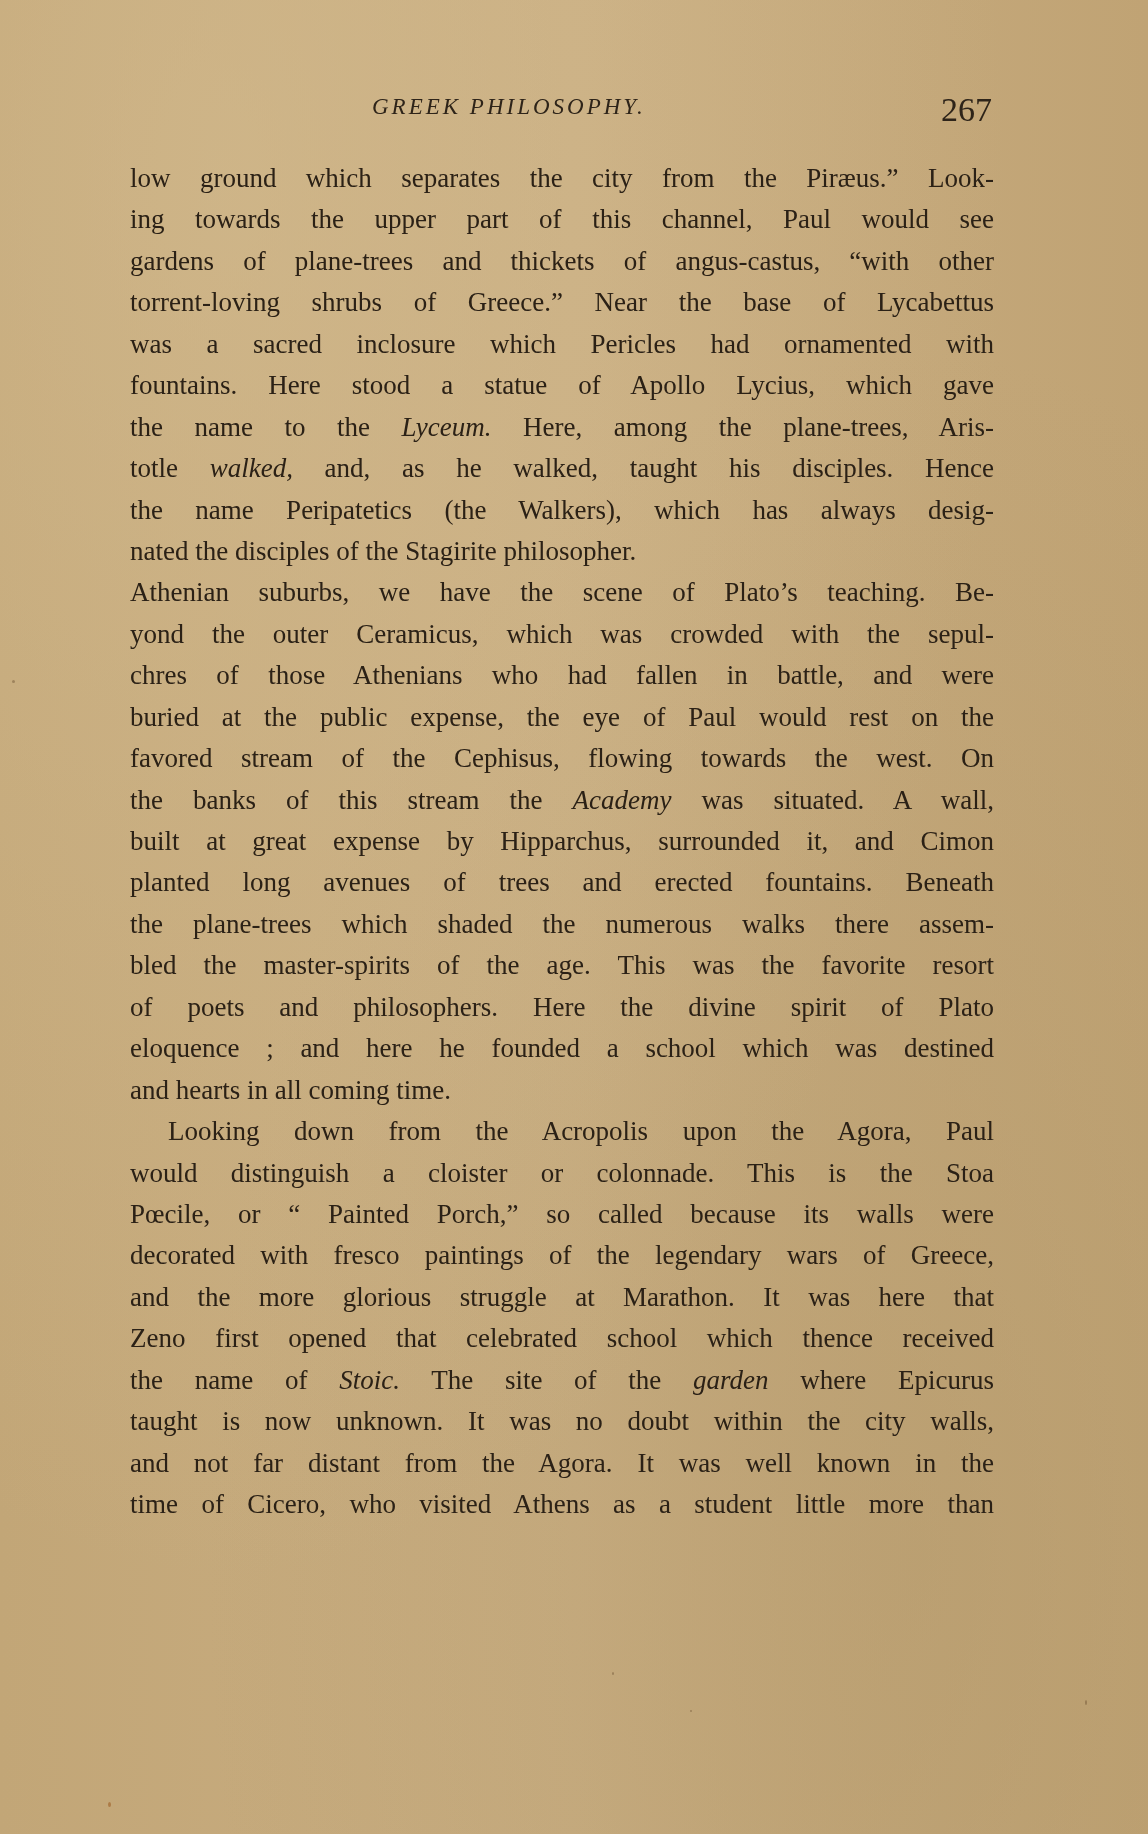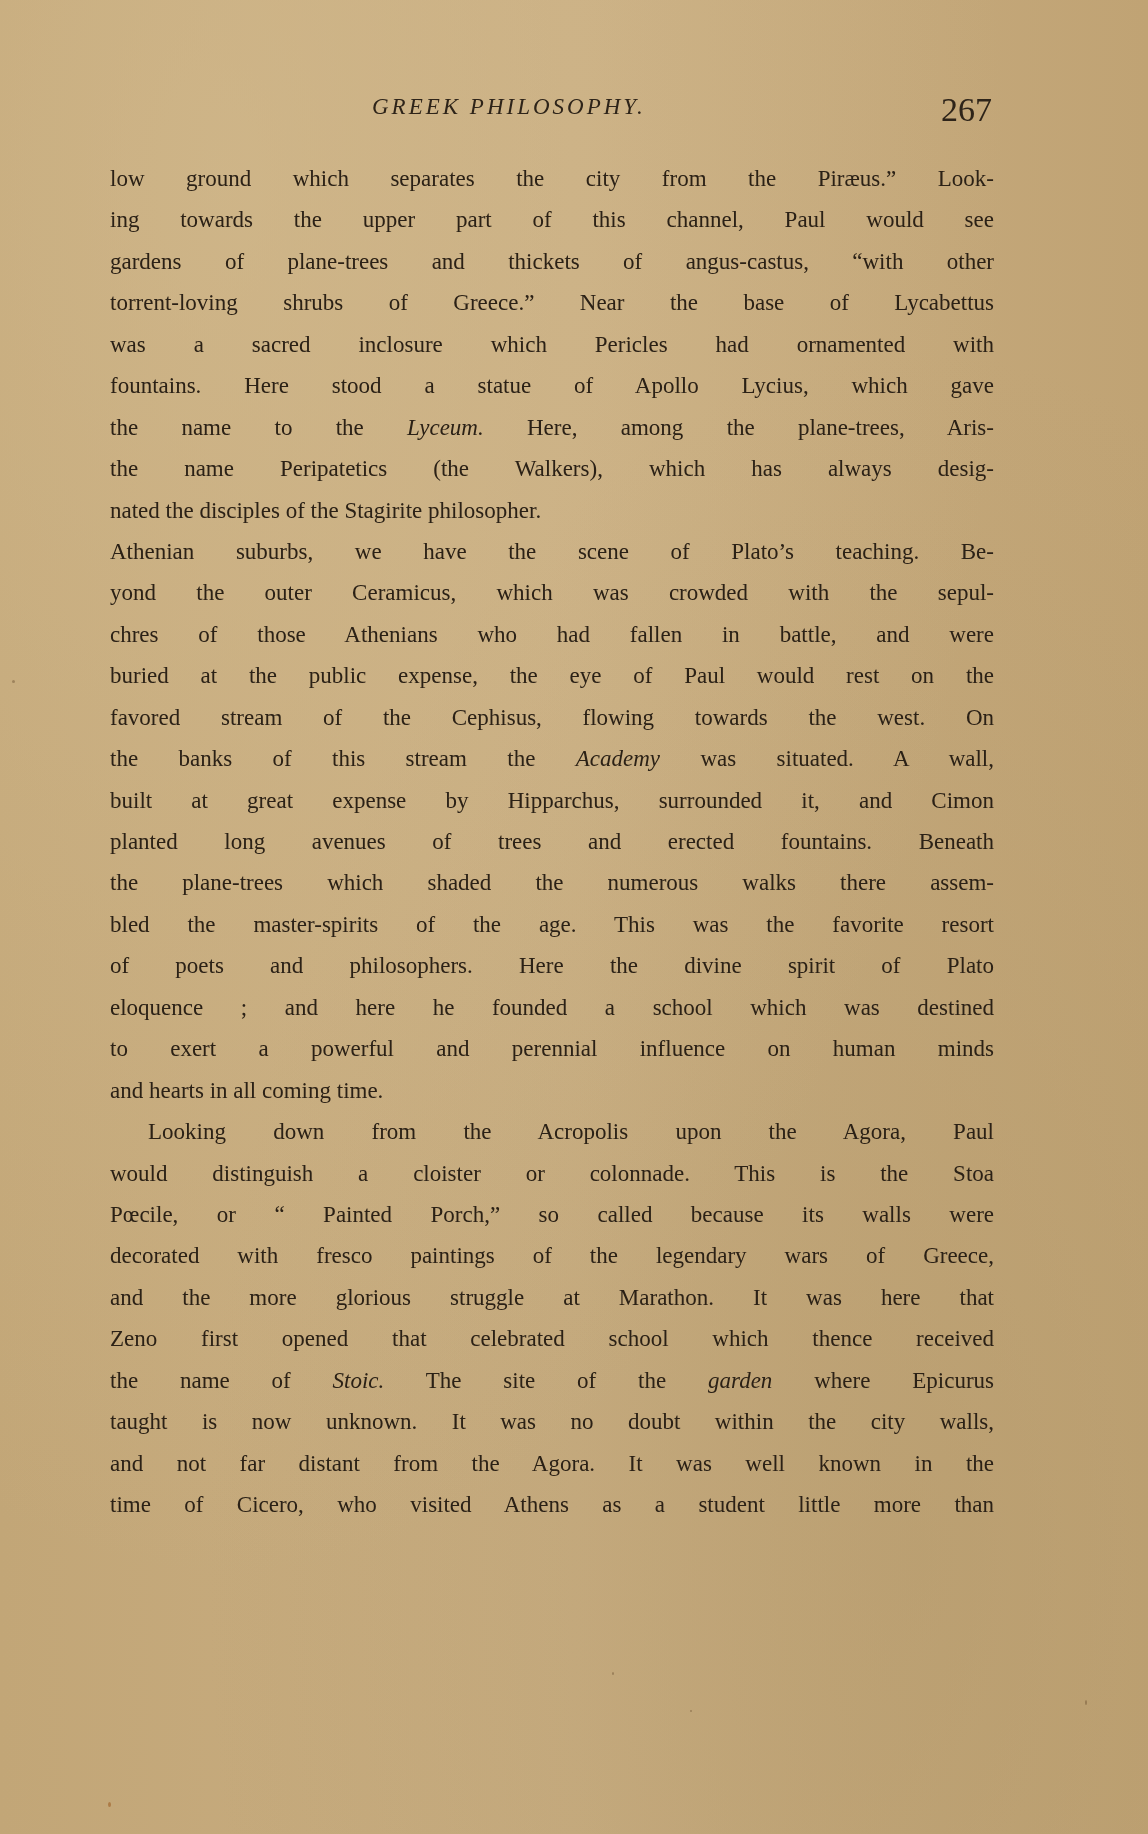--- a/index.html
+++ b/index.html
@@ -25,24 +25,25 @@
   }
   .page-number {
     position: absolute; right: 0; top: -3px;
     font-size: 34px; color: #2e2419;
   }
   .body-text {
     position: absolute; left: 110px; top: 158px; width: 884px;
   }
   .line {
     height: 41.45px; line-height: 41.45px;
-    font-size: 23px;
+    font-size: 27px;
     text-align: justify; text-align-last: justify;
     white-space: nowrap; overflow: visible;
     word-spacing: 0px;
+    margin-left: 20px;
   }
   .line.last { text-align-last: left; }
   .line.indent { padding-left: 38px; }
   .line em { }
   .speck { position: absolute; border-radius: 50%; background: rgba(80,55,30,0.35); }
 </style>
 </head>
 <body>
 
 <div class="page">
@@ -53,37 +54,37 @@
 
   <div class="body-text" id="body-text">
       <div>
         <div class="line"><span>low ground which separates the city from the Piræus.”  Look-</span></div>
         <div class="line"><span>ing towards the upper part of this channel, Paul would see</span></div>
         <div class="line"><span>gardens of plane-trees and thickets of angus-castus, “with other</span></div>
         <div class="line"><span>torrent-loving shrubs of Greece.”  Near the base of Lycabettus</span></div>
         <div class="line"><span>was a sacred inclosure which Pericles had ornamented with</span></div>
         <div class="line"><span>fountains.  Here stood a statue of Apollo Lycius, which gave</span></div>
         <div class="line"><span>the name to the </span><em>Lyceum.</em><span>  Here, among the plane-trees, Aris-</span></div>
+        <div class="line"><span>totle </span><em>walked,</em><span> and, as he walked, taught his disciples.  Hence</span></div>
         <div class="line"><span>the name Peripatetics (the Walkers), which has always desig-</span></div>
         <div class="line last"><span>nated the disciples of the Stagirite philosopher.</span></div>
       </div>
       <div>
         <div class="line"><span>Athenian suburbs, we have the scene of Plato’s teaching.  Be-</span></div>
         <div class="line"><span>yond the outer Ceramicus, which was crowded with the sepul-</span></div>
         <div class="line"><span>chres of those Athenians who had fallen in battle, and were</span></div>
         <div class="line"><span>buried at the public expense, the eye of Paul would rest on the</span></div>
         <div class="line"><span>favored stream of the Cephisus, flowing towards the west.  On</span></div>
         <div class="line"><span>the banks of this stream the </span><em>Academy</em><span> was situated.  A wall,</span></div>
         <div class="line"><span>built at great expense by Hipparchus, surrounded it, and Cimon</span></div>
         <div class="line"><span>planted long avenues of trees and erected fountains.  Beneath</span></div>
         <div class="line"><span>the plane-trees which shaded the numerous walks there assem-</span></div>
         <div class="line"><span>bled the master-spirits of the age.  This was the favorite resort</span></div>
         <div class="line"><span>of poets and philosophers.  Here the divine spirit of Plato</span></div>
         <div class="line"><span>eloquence ; and here he founded a school which was destined</span></div>
-        <div class="line"><span>to exert a powerful and perennial influence on human minds</span></div>
         <div class="line last"><span>and hearts in all coming time.</span></div>
       </div>
       <div>
         <div class="line indent"><span>Looking down from the Acropolis upon the Agora, Paul</span></div>
         <div class="line"><span>would distinguish a cloister or colonnade.  This is the Stoa</span></div>
         <div class="line"><span>Pœcile, or “ Painted Porch,” so called because its walls were</span></div>
         <div class="line"><span>decorated with fresco paintings of the legendary wars of Greece,</span></div>
         <div class="line"><span>and the more glorious struggle at Marathon.  It was here that</span></div>
         <div class="line"><span>Zeno first opened that celebrated school which thence received</span></div>
         <div class="line"><span>the name of </span><em>Stoic.</em><span>  The site of the </span><em>garden</em><span> where Epicurus</span></div>

